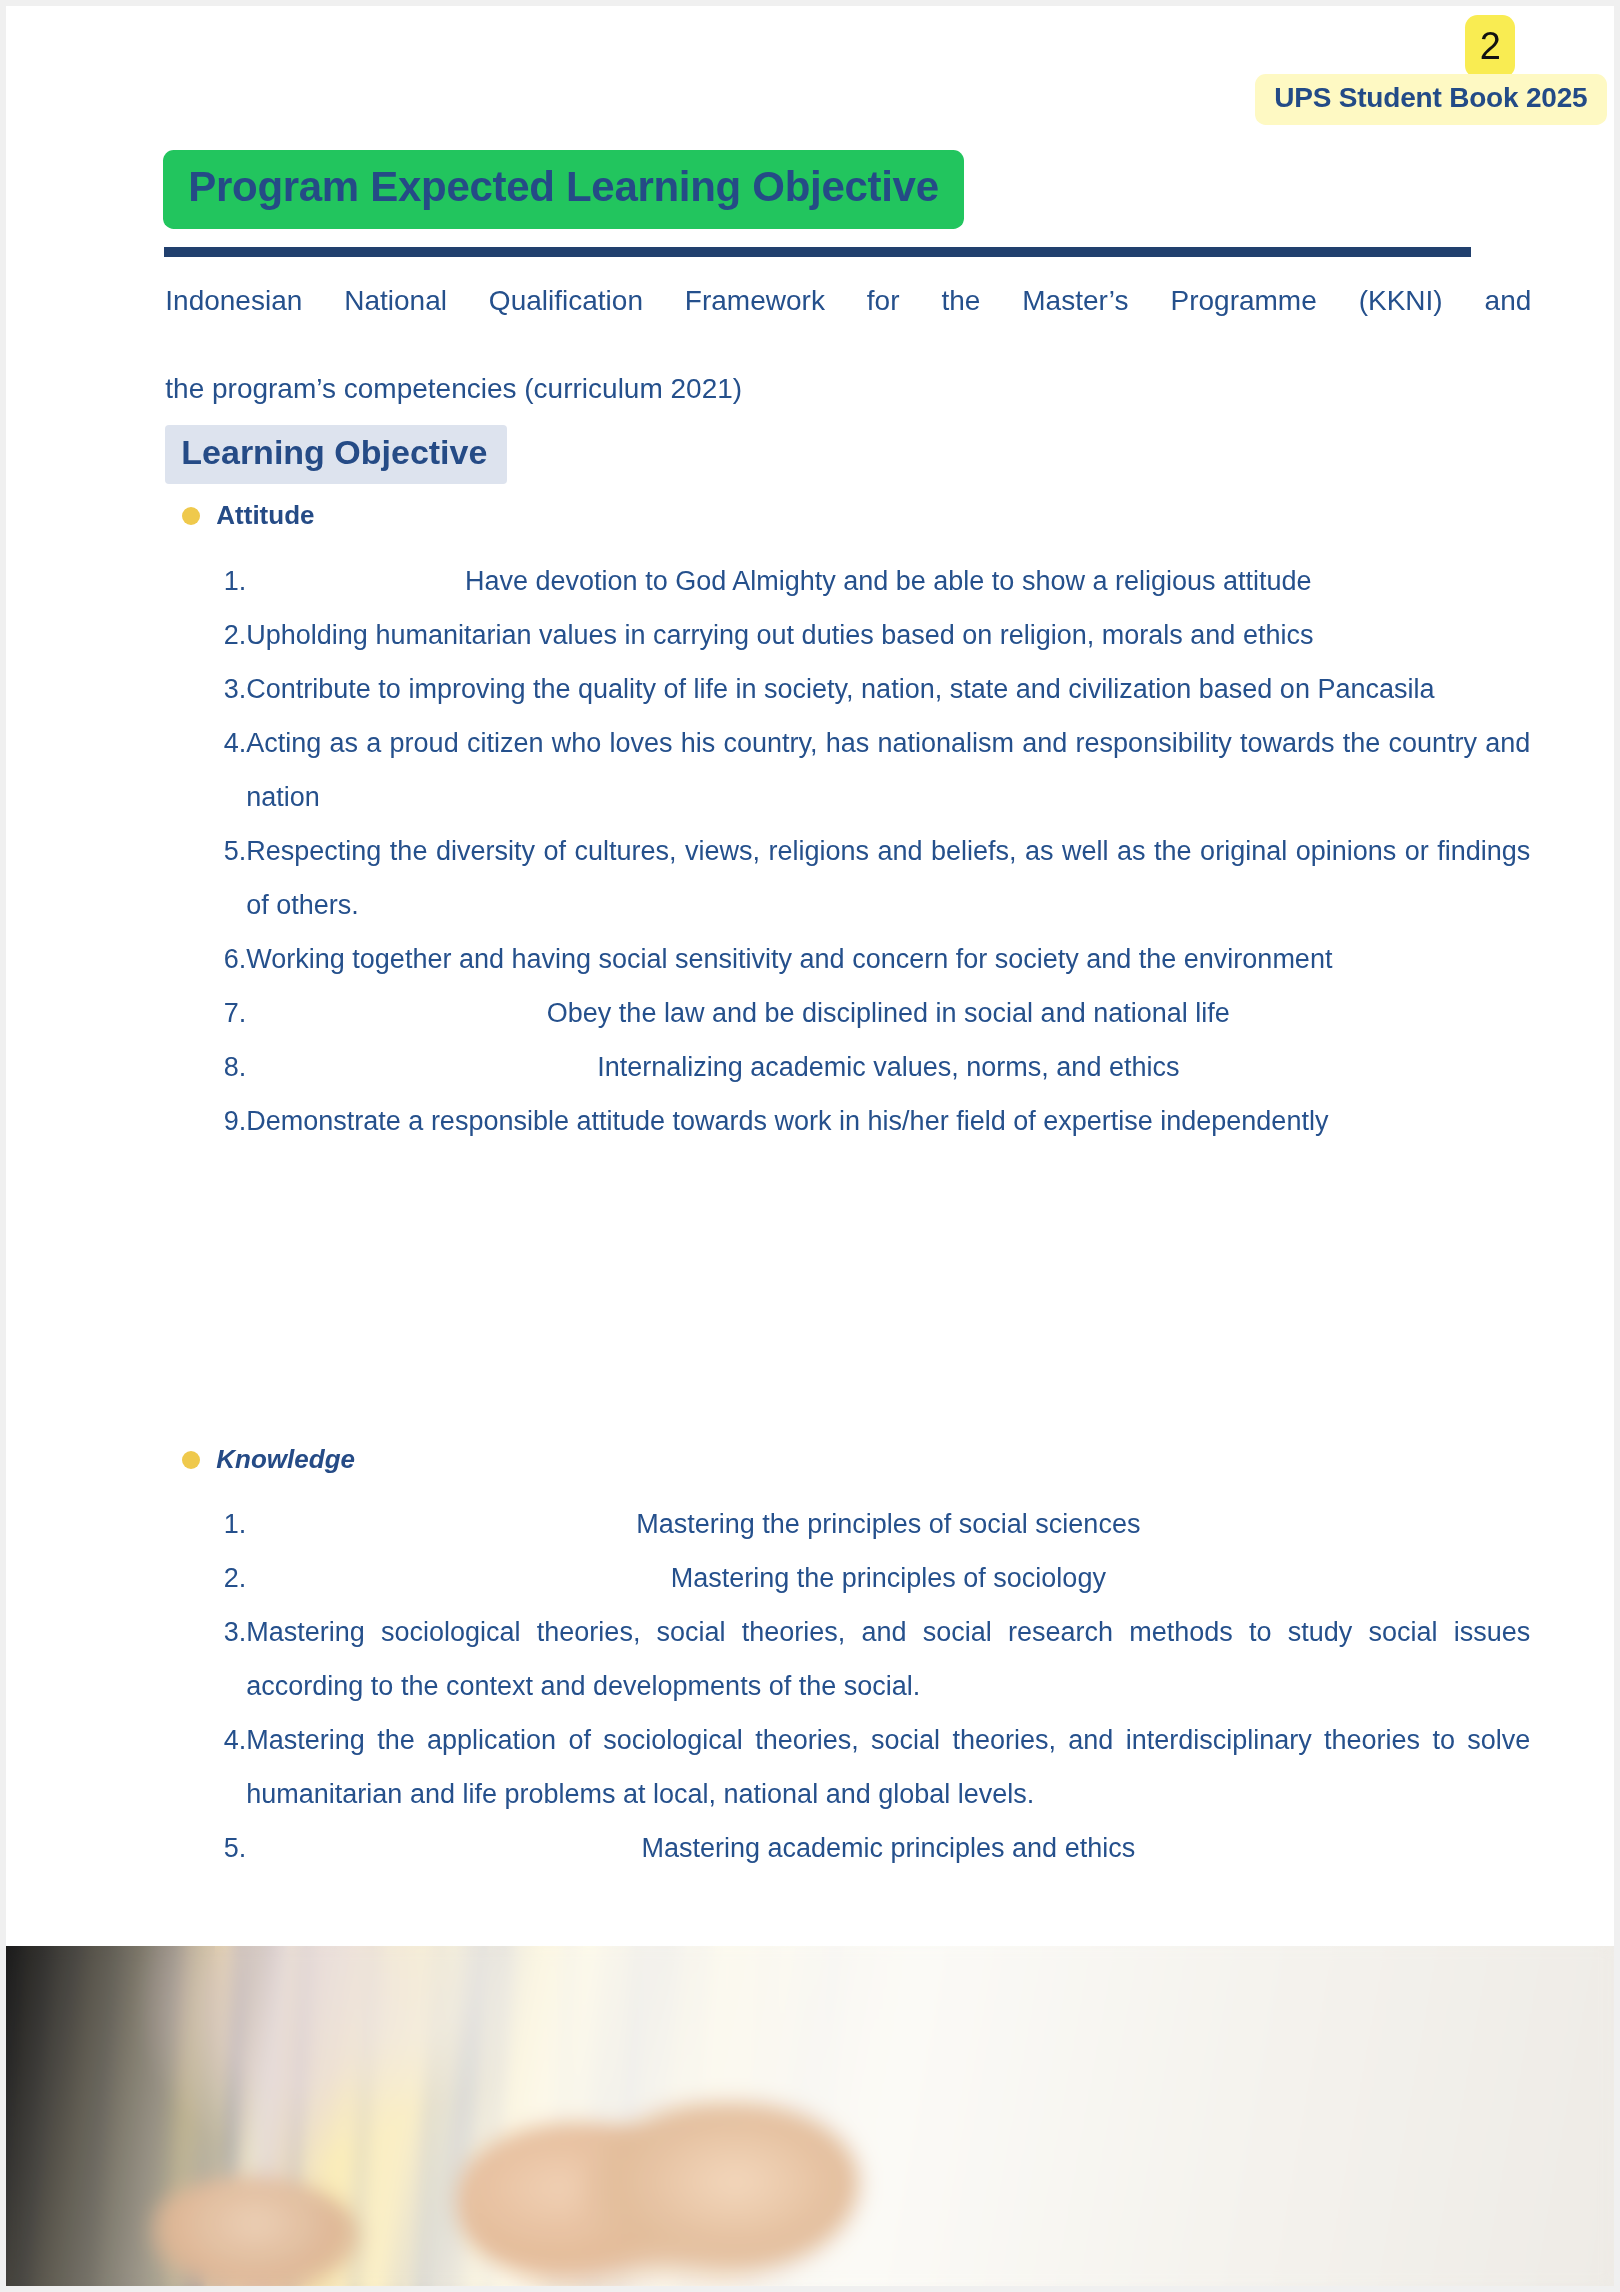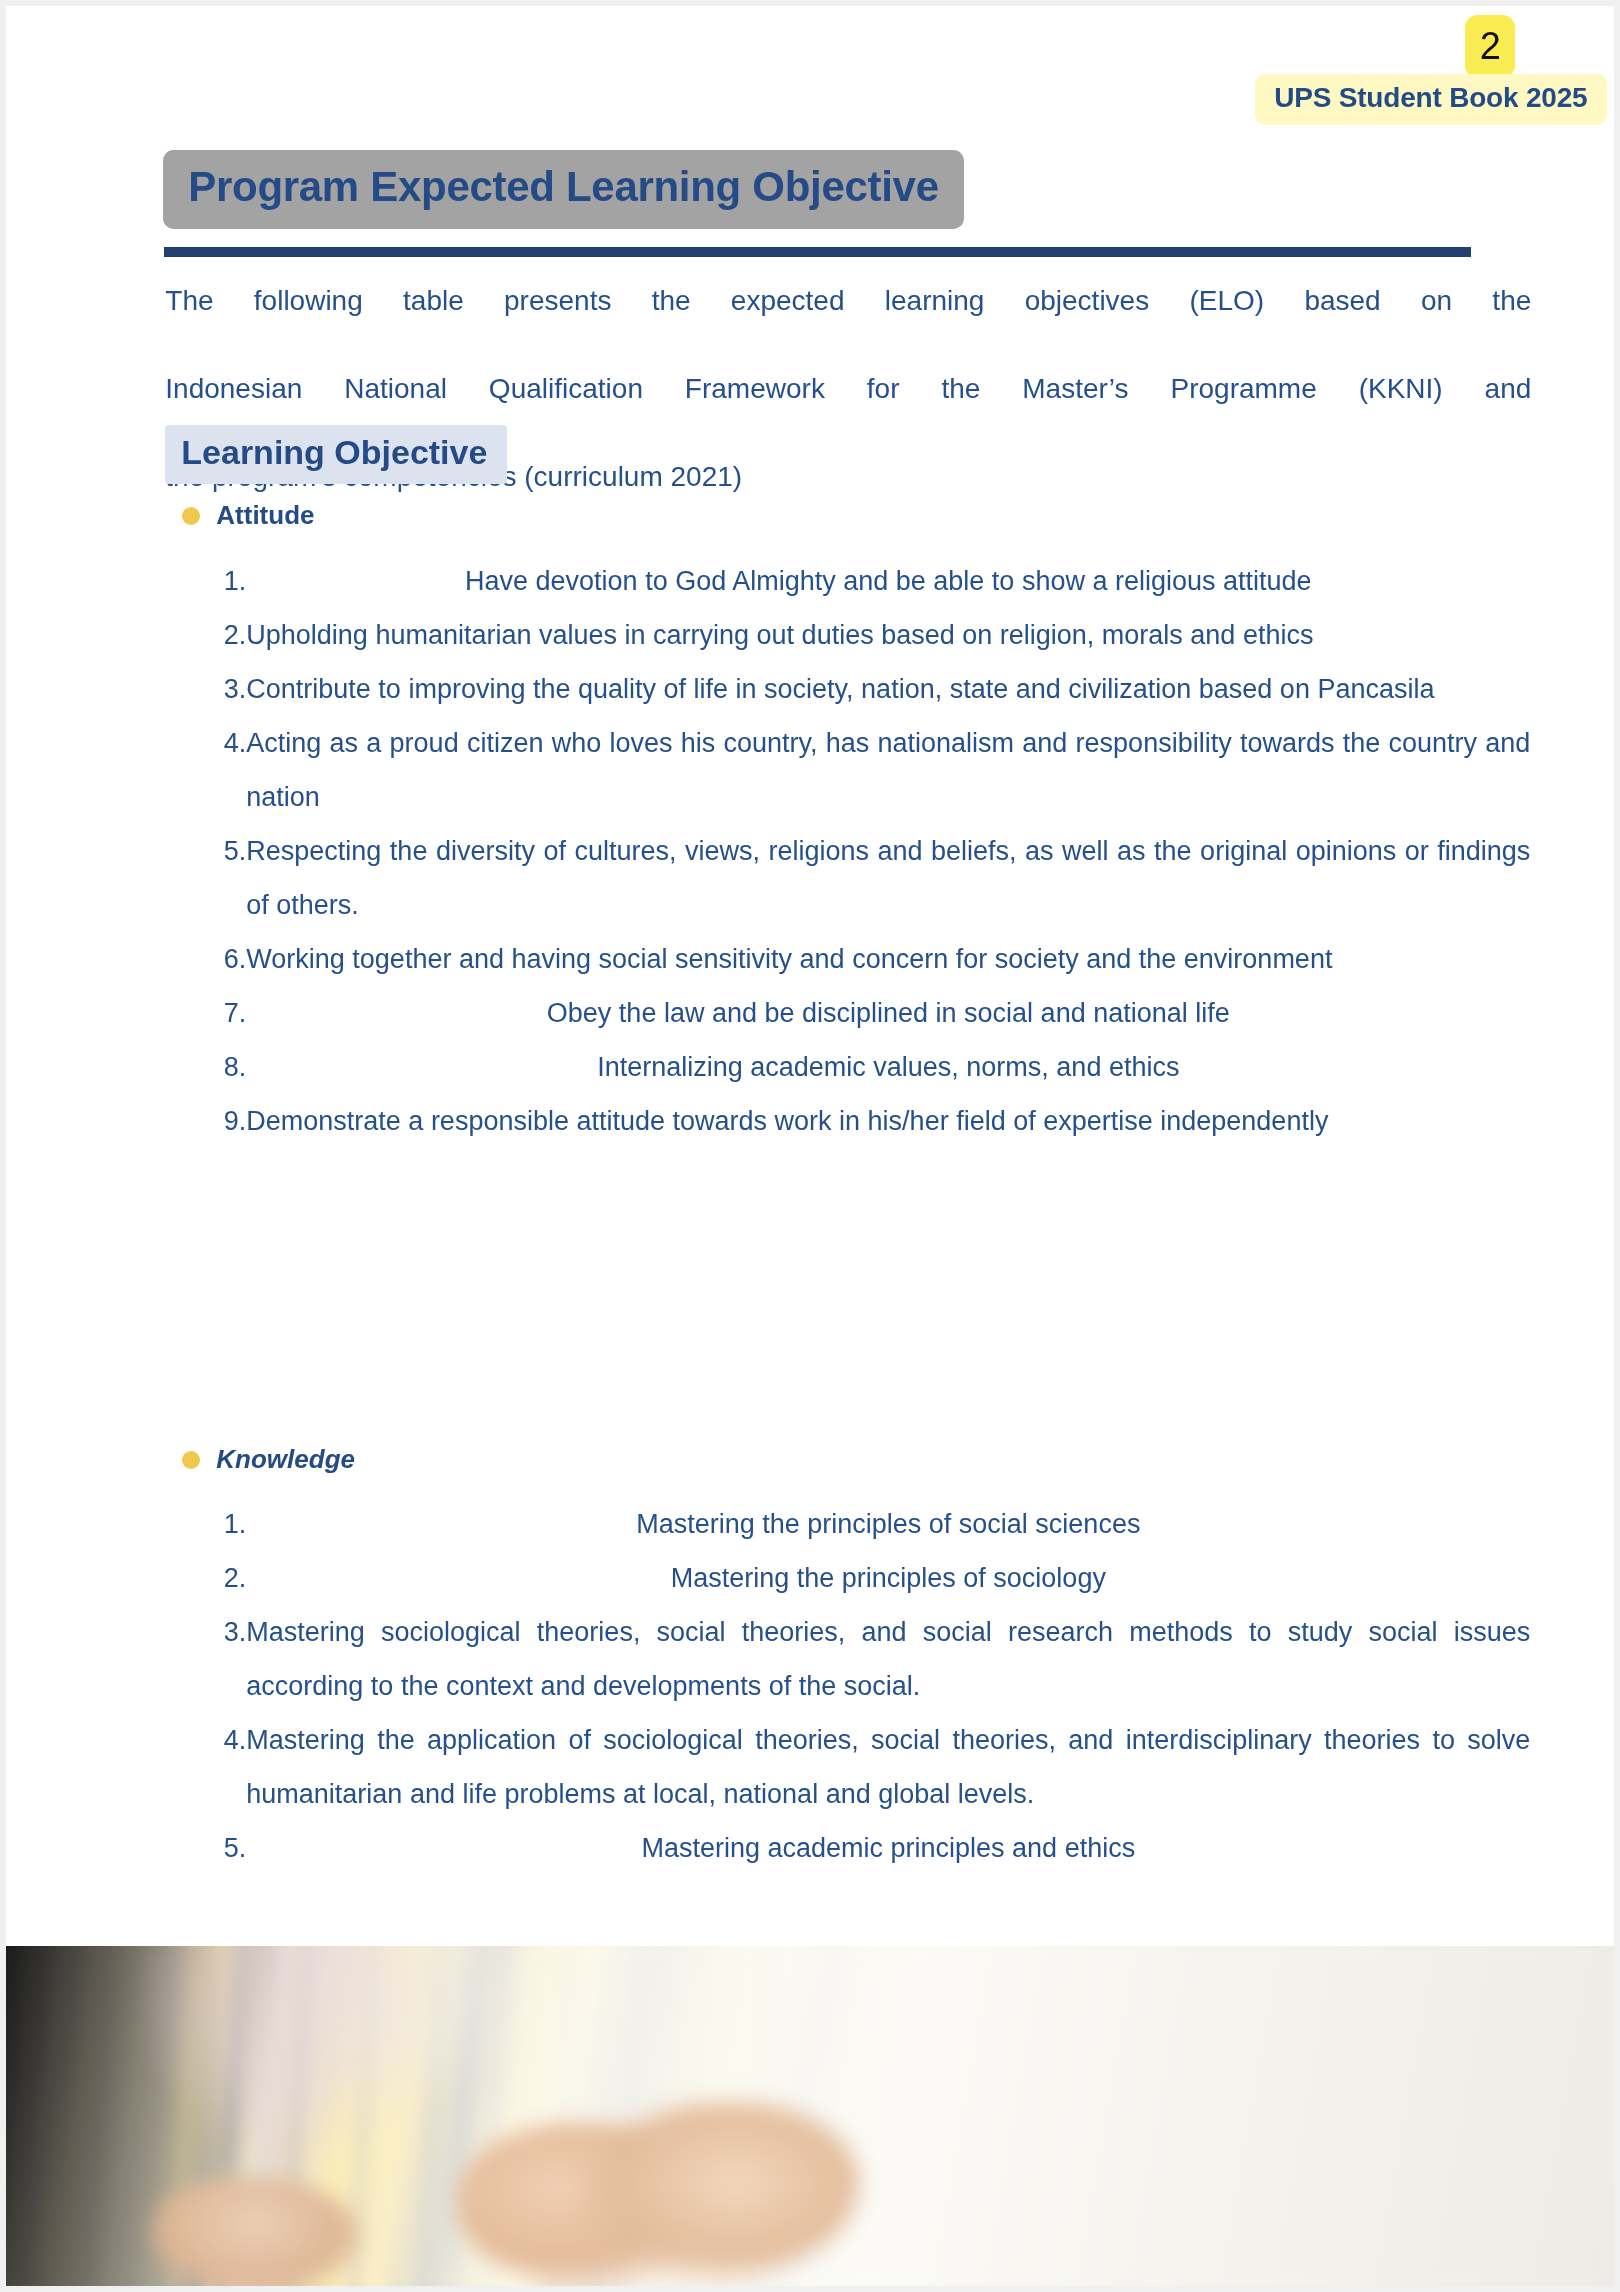--- a/index.html
+++ b/index.html
@@ -53,21 +53,21 @@
     letter-spacing: -0.2px;
     white-space: nowrap;
     z-index: 3;
   }
 
   
   .title-band {
     position: absolute;
     left: 157px;
     top: 144px;
-    background: #a3a3a3;
+    background: #22c55e;
     border-radius: 10.7px;
     padding: 12.5px 25px 18px 25px;
     color: #254B86;
     font-size: 42px;
     font-weight: bold;
     letter-spacing: -0.3px;
     white-space: nowrap;
   }
   .title-rule {
     position: absolute;
@@ -275,21 +275,20 @@
 <div class="page">
 
   <div class="page-number-badge">2</div>
 
   <div class="book-pill">UPS Student Book 2025</div>
 
   <div class="title-band">Program Expected Learning Objective</div>
   <div class="title-rule"></div>
 
   <div class="intro">
-    <span class="just">The following table presents the expected learning objectives (ELO) based on the</span>
     <span class="just">Indonesian National Qualification Framework for the Master’s Programme (KKNI) and</span>
     <span>the program’s competencies (curriculum 2021)</span>
   </div>
 
   <div class="section-badge">Learning Objective</div>
 
   <div class="group-head group-attitude">
     <span class="dot"></span>
     <span>Attitude</span>
   </div>

